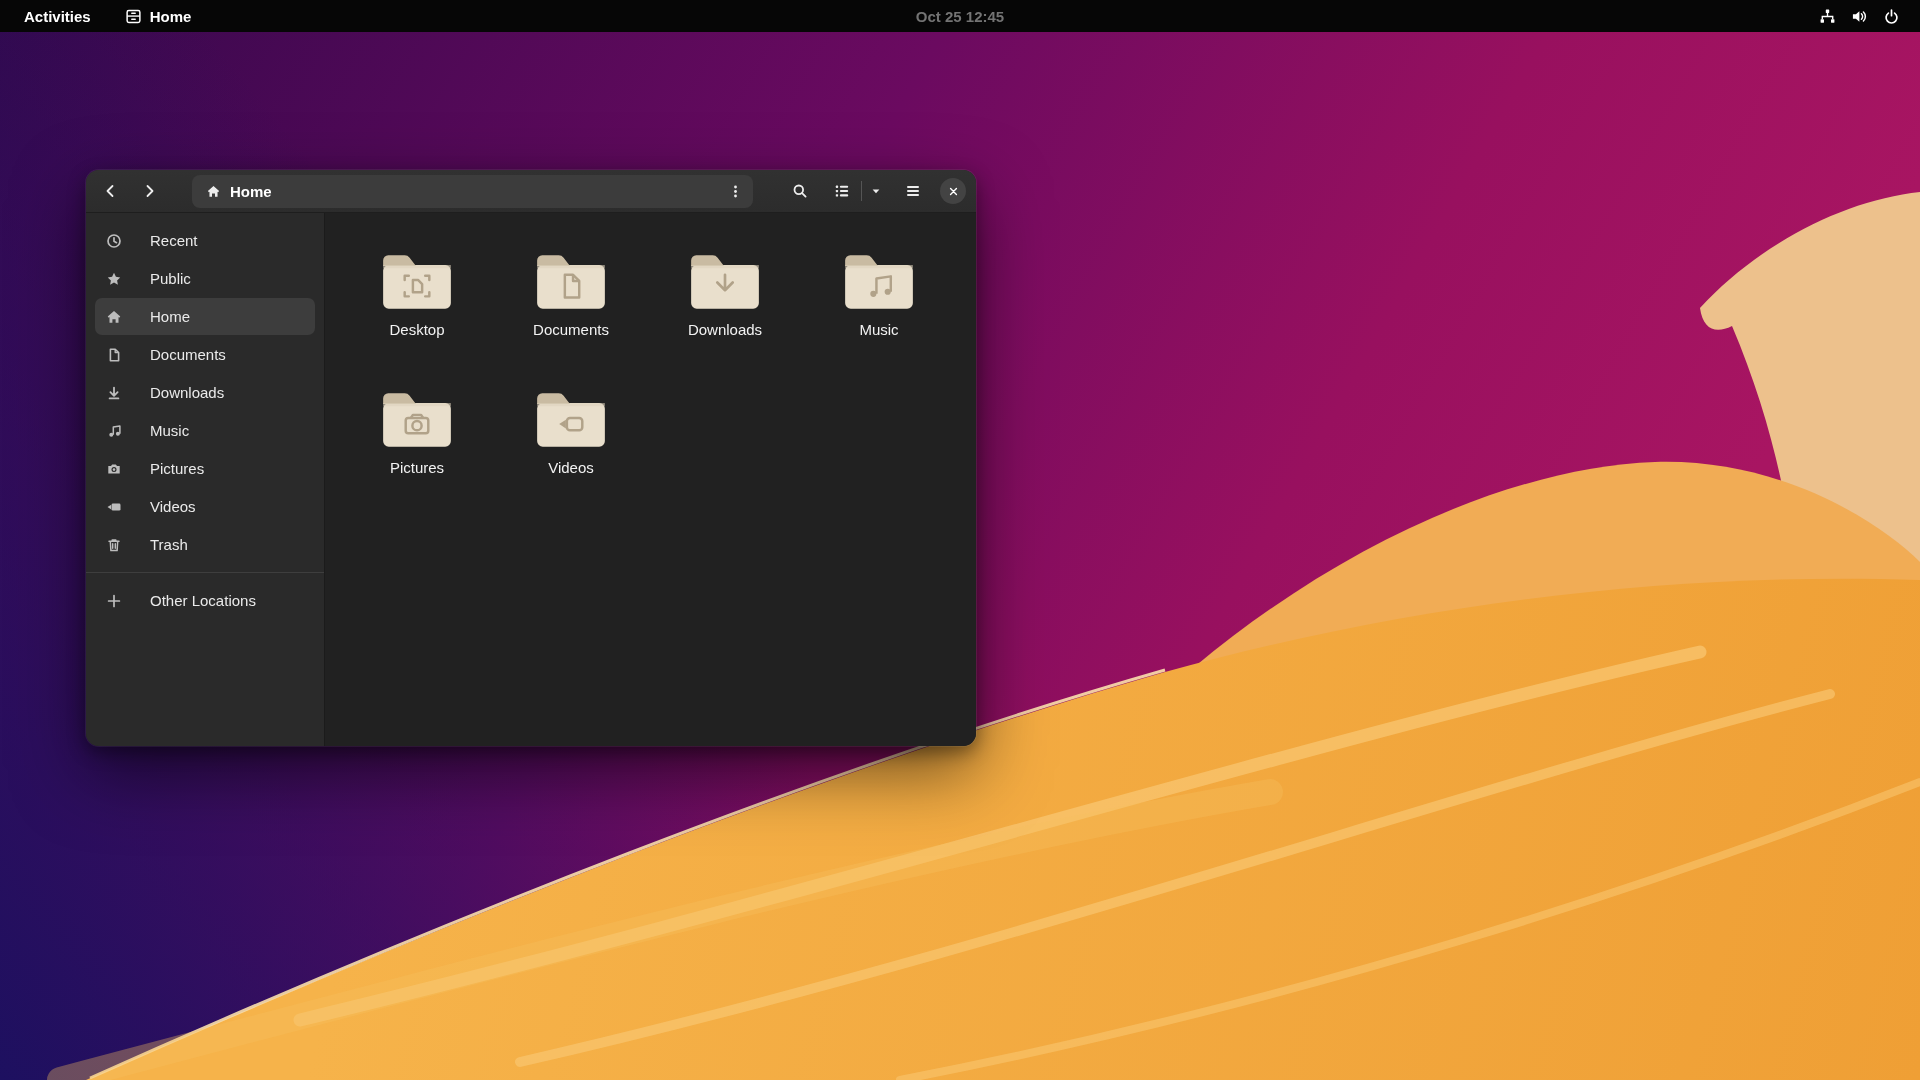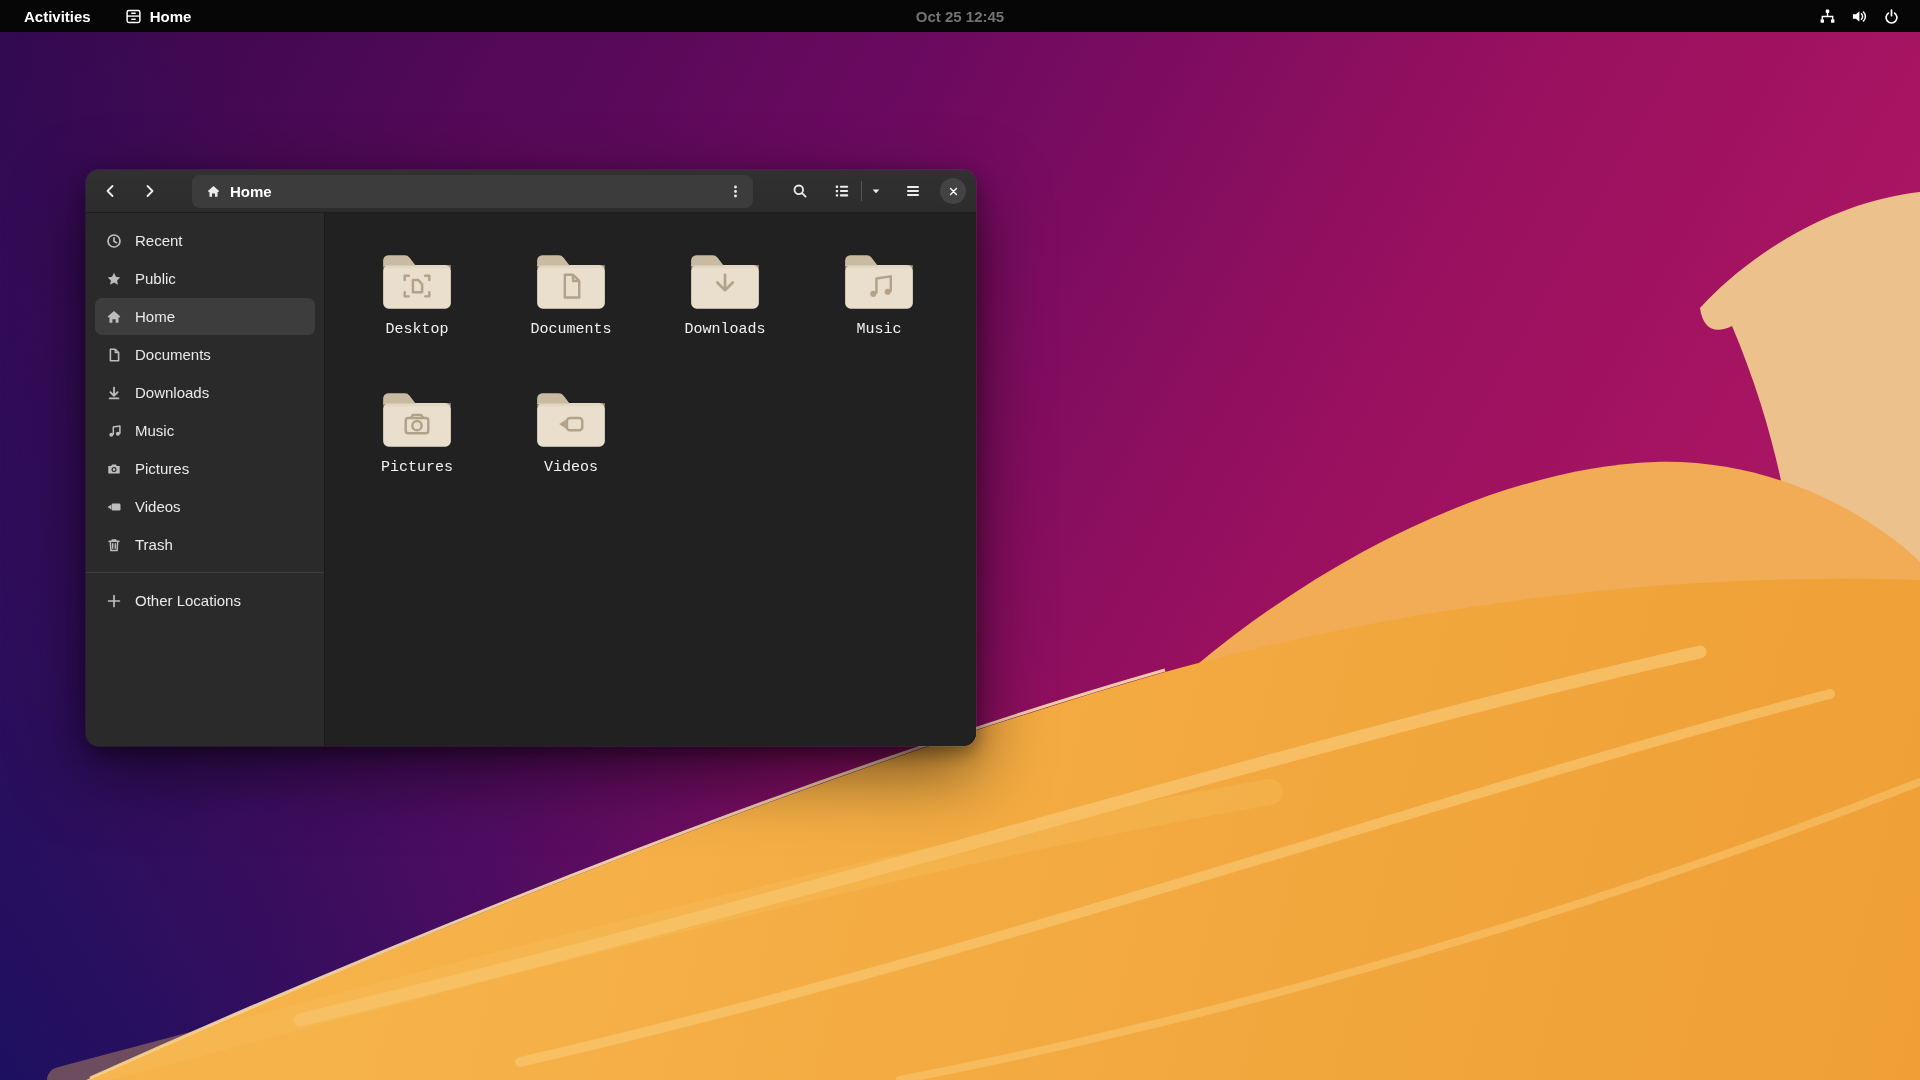--- a/index.html
+++ b/index.html
@@ -50,26 +50,26 @@
   .vs-caret svg{width:12px;height:12px;}
   .close-btn{width:26px;height:26px;border-radius:50%;border:none;background:#434343;
     display:flex;align-items:center;justify-content:center;padding:0;}
   .close-btn svg{width:13px;height:13px;}
 
   .window-body{flex:1;display:flex;min-height:0;}
   .sidebar{width:239px;flex:0 0 239px;background:#2a2a2a;border-right:1px solid #1b1b1b;
     box-sizing:border-box;padding-top:8px;display:flex;flex-direction:column;}
   .sidebar ul{list-style:none;margin:0;padding:0;}
   .sb-item{height:37px;margin:1px 9px;border-radius:7px;display:flex;align-items:center;
-    gap:13px;padding:0 11px;color:#eaeaea;font-size:15px;}
+    gap:28px;padding:0 11px;color:#eaeaea;font-size:15px;}
   .sb-item.selected{background:#3d3d3d;}
   .sb-item svg{width:16px;height:16px;flex:0 0 16px;}
   .sb-sep{height:1px;background:#3e3e3e;margin:8px 0;}
   .content{flex:1;background:#212121;position:relative;}
-  #folder-grid{display:grid;grid-template-columns:repeat(4,154px);padding:37px 0 0 15px;font-family:Liberation Mono, monospace;}
+  #folder-grid{display:grid;grid-template-columns:repeat(4,154px);padding:37px 0 0 15px;}
   .folder-tile{width:154px;height:138px;display:flex;flex-direction:column;align-items:center;}
   .folder-svg{width:78px;height:64px;}
   .folder-label{margin-top:7px;color:#f2f2f2;font-size:15px;text-align:center;}
 </style>
 </head>
 <body>
 
 <svg width="0" height="0" style="position:absolute" aria-hidden="true">
   <defs>
 

